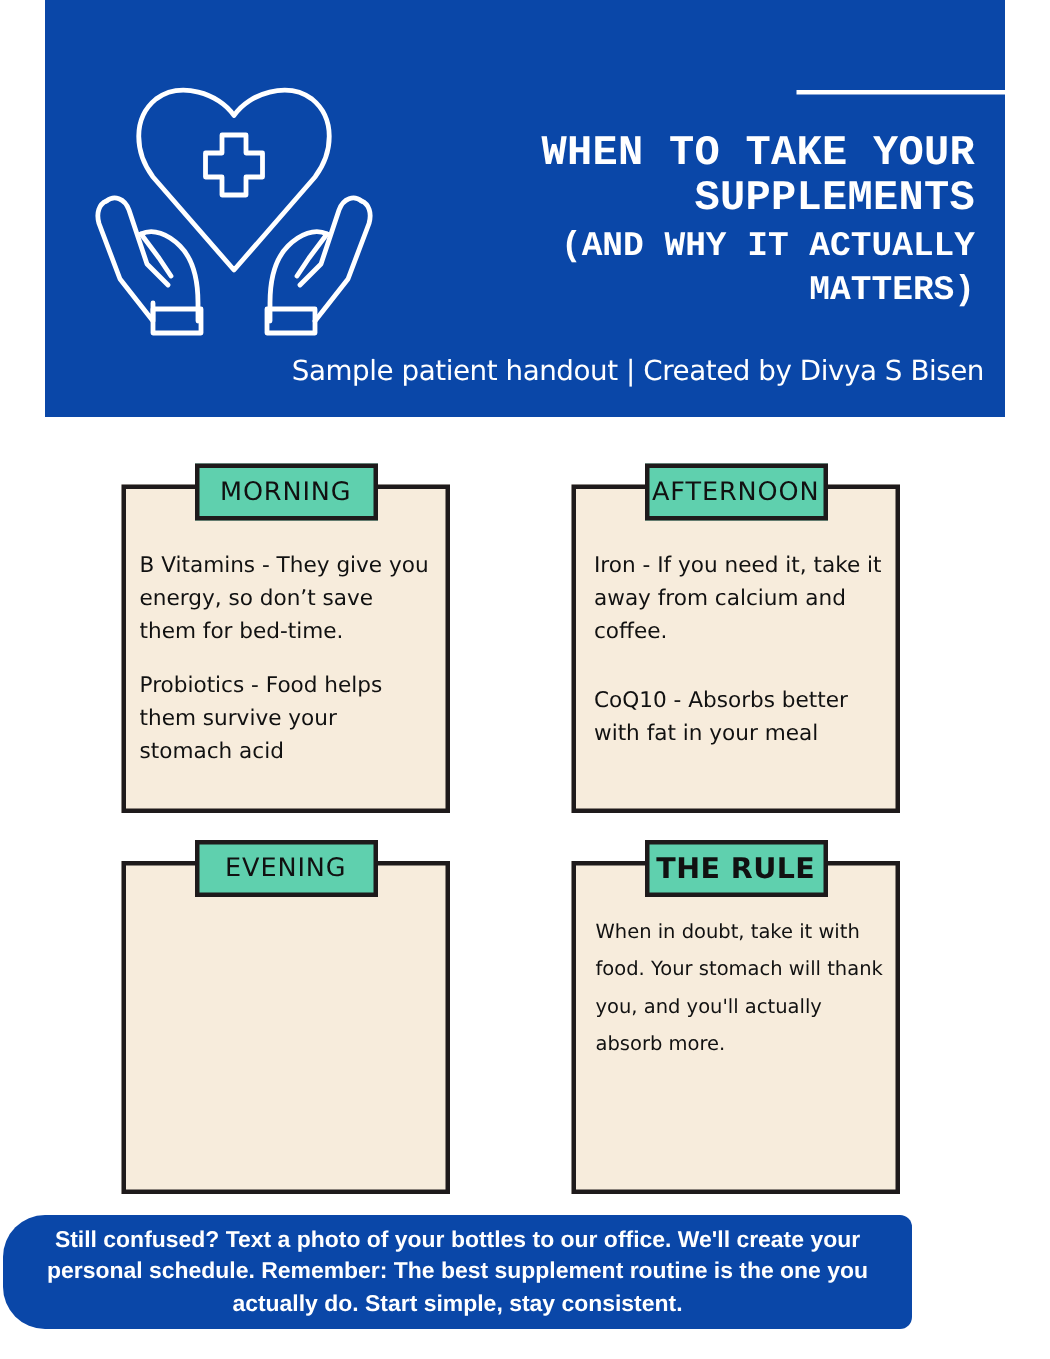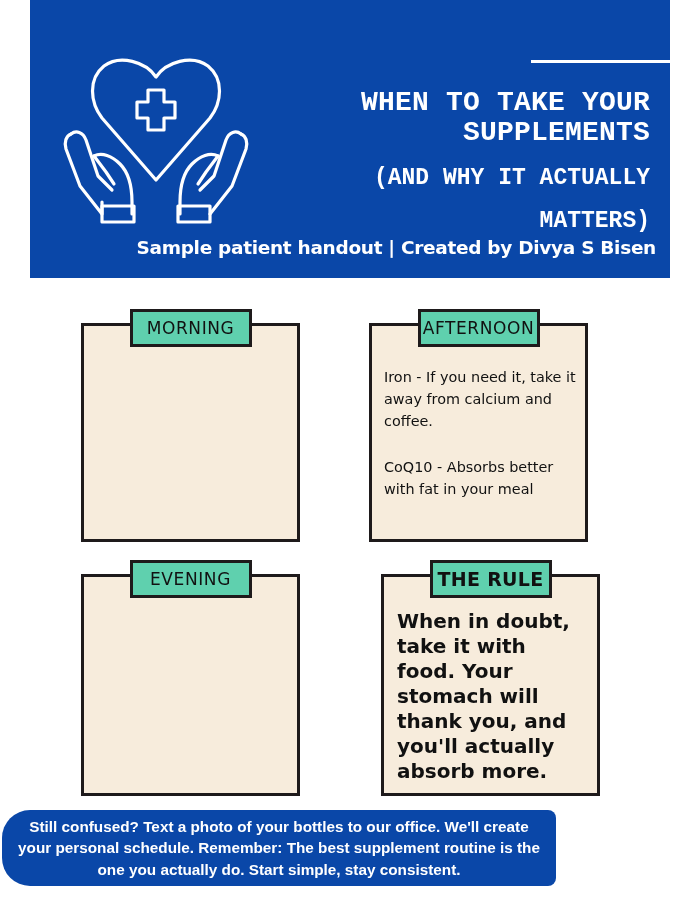--- a/index.html
+++ b/index.html
@@ -16,47 +16,47 @@
       position: absolute; left: 531px; top: 60px; width: 139px; height: 3px;
       background: #ffffff;
     }
     .logo { position: absolute; left: 58px; top: 52px; width: 196px; height: 180px; }
     .title {
       position: absolute; right: 50px; top: 88px; width: 420px; text-align: right;
       color: #ffffff; font-family: Liberation Mono, monospace; font-weight: bold;
       line-height: 1.08;
     }
     .title .l1 { font-size: 28px; display: block; letter-spacing: 0.2px; }
-    .title .l2 { font-size: 23px; display: block; margin-top: 18px; }
+    .title .l2 { font-size: 23px; display: block; margin-top: 4px; }
     .subtitle {
       position: absolute; right: 44px; top: 237px; color: #ffffff;
-      font-family: "DejaVu Sans", sans-serif; font-weight: bold; font-size: 18.5px;
+      font-family: "DejaVu Sans", sans-serif; font-weight: normal; font-size: 18.5px;
       white-space: nowrap; letter-spacing: -0.3px;
     }
     .card {
       position: absolute; width: 219px; height: 219px;
       background: #f7ecdc; border: 3px solid #1e1a1b; box-sizing: border-box;
     }
     .card .tag {
       position: absolute; left: 50%; transform: translateX(-50%); top: -17px;
       background: #5fd0ae; border: 3px solid #1e1a1b; box-sizing: border-box;
       height: 38px; width: 122px; display: flex; align-items: center; justify-content: center;
       font-family: "DejaVu Sans", sans-serif; font-size: 17px; color: #111;
       letter-spacing: 0.6px; white-space: nowrap;
     }
     .card .tag.big { font-size: 19px; font-weight: bold; letter-spacing: 0.3px; }
     .card .body {
       position: absolute; left: 9px; right: 8px; top: 40px;
       font-family: "DejaVu Sans", sans-serif; font-size: 14.4px; color: #111;
       line-height: 22px;
     }
     .card .body p { margin: 0 0 14px 0; }
-    .card .body.rule { font-size: 20px; line-height: 25px; font-weight: bold; top: 32px; left: 13px; }
+    .card .body.rule { font-size: 13px; line-height: 25px; font-weight: normal; top: 32px; left: 13px; }
     .footer {
-      position: absolute; left: 2px; top: 810px; width: 554px; height: 76px;
+      position: absolute; left: 2px; top: 810px; width: 606px; height: 76px;
       background: #0a47a8; border-radius: 28px 8px 8px 28px;
       display: flex; align-items: center; justify-content: center; text-align: center;
       color: #ffffff; font-family: "Liberation Sans", sans-serif; font-weight: bold;
       font-size: 15.3px; line-height: 21.5px; padding: 0 14px; box-sizing: border-box;
     }
   </style>
 </head>
 <body>
 
 <div class="banner"></div>
@@ -84,23 +84,27 @@
 <div class="title">
   <span class="l1">WHEN TO TAKE YOUR</span>
   <span class="l1">SUPPLEMENTS</span>
   <span class="l2">(AND WHY IT ACTUALLY</span>
   <span class="l2">MATTERS)</span>
 </div>
 <div class="subtitle">Sample patient handout | Created by Divya S Bisen</div>
 
 <div class="card" style="left:81px; top:323px;">
   <div class="tag">MORNING</div>
+  <div class="body">
+    <p>B Vitamins - They give you energy, so don’t save them for bed-time.</p>
+    <p>Probiotics - Food helps them survive your stomach acid</p>
+  </div>
 </div>
 
-<div class="card" style="left:369px; top:323px;">
+<div class="card" style="left:381px; top:323px;">
   <div class="tag">AFTERNOON</div>
   <div class="body" style="left:12px; right:6px;">
     <p style="margin-bottom:24px;">Iron - If you need it, take it away from calcium and coffee.</p>
     <p>CoQ10 - Absorbs better with fat in your meal</p>
   </div>
 </div>
 
 <div class="card" style="left:81px; top:574px; height:222px;">
   <div class="tag">EVENING</div>
 </div>

